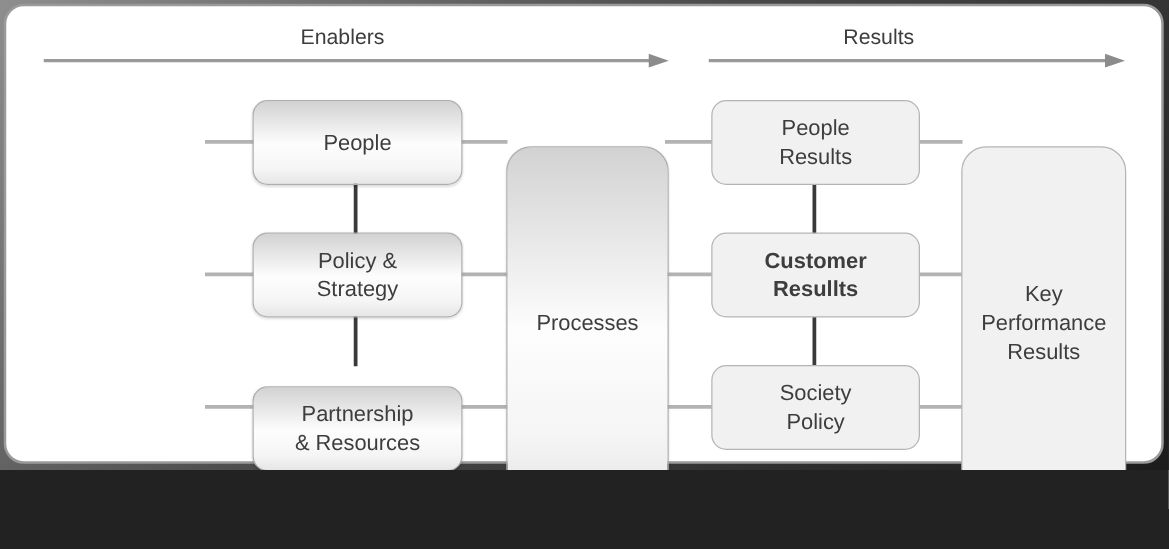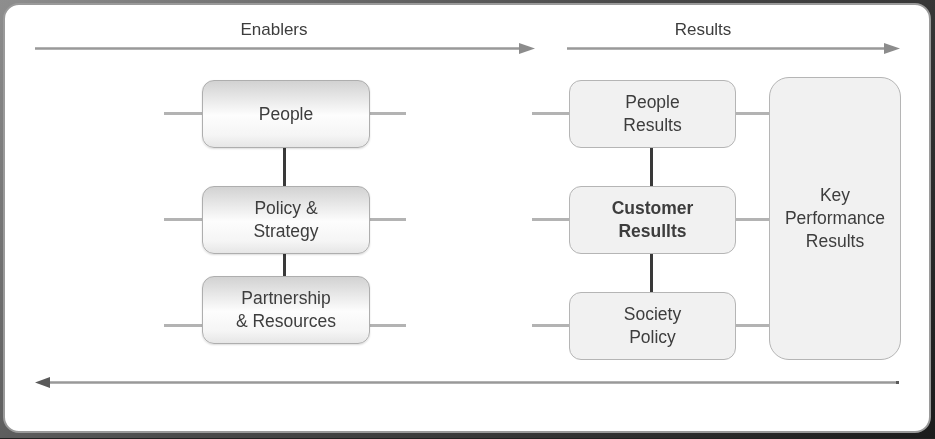--- a/index.html
+++ b/index.html
@@ -1,17 +1,17 @@
 <!DOCTYPE html>
 <html><head>
 <meta charset="utf-8">
 <style>
   html,body { margin:0; padding:0; background:#222; }
   .canvas {
-    position:relative; width:935px; height:438px; overflow:hidden;
+    position:relative; width:935px; height:376px; overflow:hidden;
     background:linear-gradient(135deg,#8e8e8e 0%,#4a4a4a 45%,#1c1c1c 100%);
     font-family:"Liberation Sans","DejaVu Sans",sans-serif;
     color:#3d3d3d;
   }
   .frame {
     position:absolute; left:3px; top:3px; right:4px; bottom:5px;
     background:#ffffff; border:2px solid #9a9a9a; border-radius:16px;
   }
   .hdr {
     position:absolute; text-align:center; font-size:17px; color:#3d3d3d;
@@ -23,21 +23,21 @@
   }
   .grad {
     background:linear-gradient(180deg,#d2d2d2 0%,#fdfdfd 52%,#f5f5f5 82%,#e6e6e6 100%);
     border:1.5px solid #aeaeae;
     box-shadow:0 1px 2px rgba(0,0,0,0.14);
   }
   .flat {
     background:#f1f1f1; border:1.5px solid #b5b5b5;
   }
   .r12 { border-radius:12px; }
-  .r20 { border-radius:20px; }
+  .r20 { border-radius:20px;margin-top:40px; }
   .hline { position:absolute; height:3px; background:#b3b3b3; }
   .vline { position:absolute; width:3px; background:#3a3a3a; }
   .arrow-svg { position:absolute; overflow:visible; }
   .footer-label {
     position:absolute; text-align:center; font-size:18px; color:#3d3d3d;
   }
 </style>
 </head>
 <body>
 
@@ -74,23 +74,26 @@
   <div class="vline" style="left:650px; top:146px; height:41px;"></div>
   <div class="vline" style="left:650px; top:252px; height:41px;"></div>
 
   <div class="box grad r12" style="left:202px; top:80px; width:166px; height:66px;">
     <span>People</span>
   </div>
   <div class="box grad r12" style="left:202px; top:186px; width:166px; height:66px;">
     <span>Policy &amp;
 Strategy</span>
   </div>
-  <div class="box grad r12" style="left:202px; top:276px; width:166px; height:66px;">
+  <div class="box grad r12" style="left:202px; top:309px; width:166px; height:66px;">
     <span>Partnership
 &amp; Resources</span>
+  </div>
+  <div class="box grad r20" style="left:405px; top:77px; width:128px; height:281px;">
+    <span>Processes</span>
   </div>
 
   <div class="box flat r12" style="left:569px; top:80px; width:165px; height:66px;">
     <span>People
 Results</span>
   </div>
   <div class="box flat r12" style="left:569px; top:186px; width:165px; height:66px;font-weight:bold;">
     <span>Customer
 Resullts</span>
   </div>

